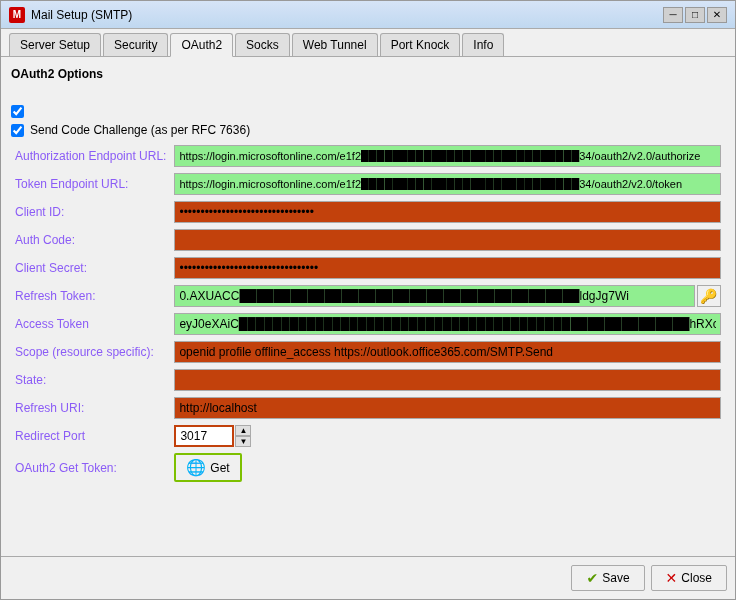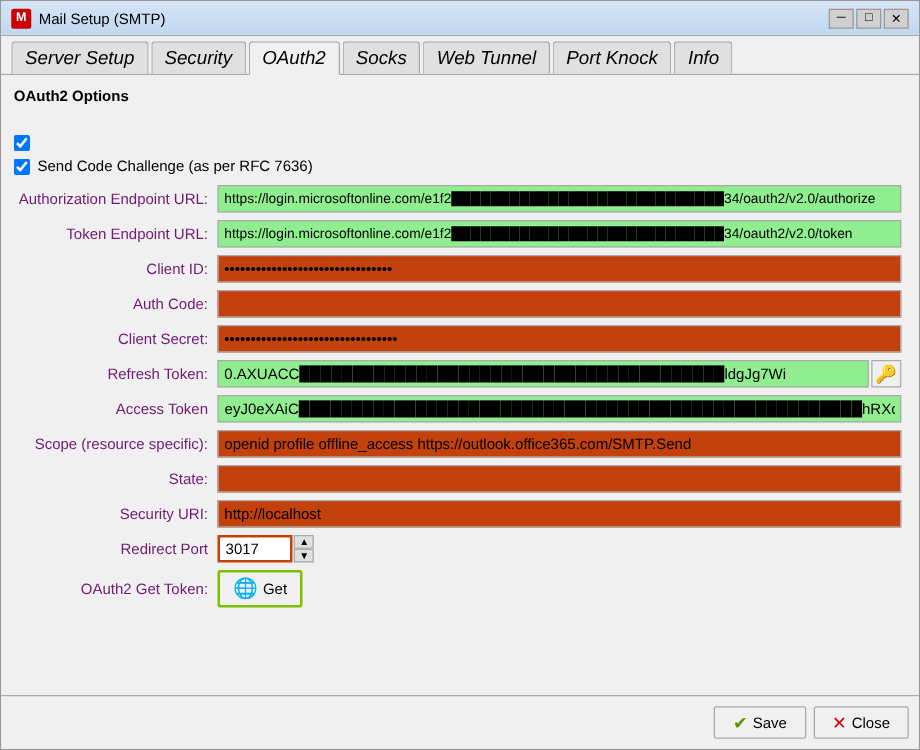--- a/index.html
+++ b/index.html
@@ -4,29 +4,29 @@
   <style>
     * { box-sizing: border-box; margin: 0; padding: 0; font-family: 'Segoe UI', Tahoma, sans-serif; font-size: 12px; }
     body { background: #f0f0f0; width: 736px; height: 600px; overflow: hidden; }
     .window { width: 736px; height: 600px; background: #f0f0f0; border: 1px solid #999; display: flex; flex-direction: column; }
     .title-bar { background: linear-gradient(to bottom, #d6e4f7, #c0d8f0); height: 28px; display: flex; align-items: center; padding: 0 8px; border-bottom: 1px solid #aaa; user-select: none; }
     .title-icon { width: 16px; height: 16px; background: #cc0000; border-radius: 2px; margin-right: 6px; display: flex; align-items: center; justify-content: center; color: white; font-size: 10px; font-weight: bold; }
     .title-text { flex: 1; font-size: 12px; color: #000; }
     .title-buttons { display: flex; gap: 2px; }
     .title-btn { width: 20px; height: 16px; background: #d0d0d0; border: 1px solid #999; display: flex; align-items: center; justify-content: center; cursor: pointer; font-size: 10px; }
     .tab-bar { display: flex; padding: 4px 8px 0; background: #f0f0f0; border-bottom: 1px solid #aaa; gap: 2px; }
-    .tab { padding: 4px 10px; border: 1px solid #aaa; border-bottom: none; background: #e0e0e0; cursor: pointer; border-radius: 3px 3px 0 0; font-size: 15px; font-style: italic; }
+    .tab { padding: 4px 10px; border: 1px solid #aaa; border-bottom: none; background: #e0e0e0; cursor: pointer; border-radius: 3px 3px 0 0; font-size: 12px; }
     .tab.active { background: #f0f0f0; border-bottom: 1px solid #f0f0f0; margin-bottom: -1px; z-index: 1; }
     .content { flex: 1; padding: 10px; overflow-y: auto; background: #f0f0f0; }
     .section-title { font-weight: bold; margin-bottom: 24px; font-size: 12px; }
     .checkbox-row { display: flex; align-items: center; gap: 6px; margin-bottom: 5px; }
     .checkbox-row input[type=checkbox] { width: 13px; height: 13px; }
     .form-table { width: 100%; border-collapse: collapse; }
     .form-table tr td { padding: 3px 4px; vertical-align: middle; }
-    .form-table tr td:first-child { width: 155px; text-align: right; white-space: nowrap; color: #701a75; }
+    .form-table tr td:first-child { width: 155px; white-space: nowrap; color: #8b5cf6; }
     .form-input { width: 100%; height: 22px; border: 1px solid #aaa; padding: 1px 4px; background: #c2410c; font-size: 12px; }
     .form-input.highlighted { background: #90ee90; }
     .input-with-btn { display: flex; gap: 2px; align-items: center; }
     .input-with-btn .form-input { flex: 1; }
     .key-btn { width: 24px; height: 22px; background: #f0f0f0; border: 1px solid #aaa; cursor: pointer; display: flex; align-items: center; justify-content: center; font-size: 14px; }
     .spinner-container { display: flex; align-items: center; }
     .spinner-input { width: 60px; height: 22px; border: 2px solid #c2410c; padding: 1px 4px; background: white; }
     .spinner-btns { display: flex; flex-direction: column; margin-left: 1px; }
     .spinner-btn { width: 16px; height: 11px; background: #e0e0e0; border: 1px solid #aaa; cursor: pointer; display: flex; align-items: center; justify-content: center; font-size: 8px; line-height: 1; }
     .get-btn { display: flex; align-items: center; gap: 4px; padding: 3px 10px; background: #f0f0f0; border: 2px solid #7dc000; cursor: pointer; font-size: 12px; border-radius: 2px; }
@@ -136,21 +136,21 @@
       </tr>
 
       <tr>
         <td>State:</td>
         <td>
           <input type="text" class="form-input" value="" style="">
         </td>
       </tr>
 
       <tr>
-        <td>Security URI:</td>
+        <td>Refresh URI:</td>
         <td>
           <input type="text" class="form-input" value="http://localhost" style="">
         </td>
       </tr>
 
       <tr>
         <td>Redirect Port</td>
         <td>
           <div class="spinner-container">
             <input type="text" class="spinner-input form-input" value="3017" style="">

